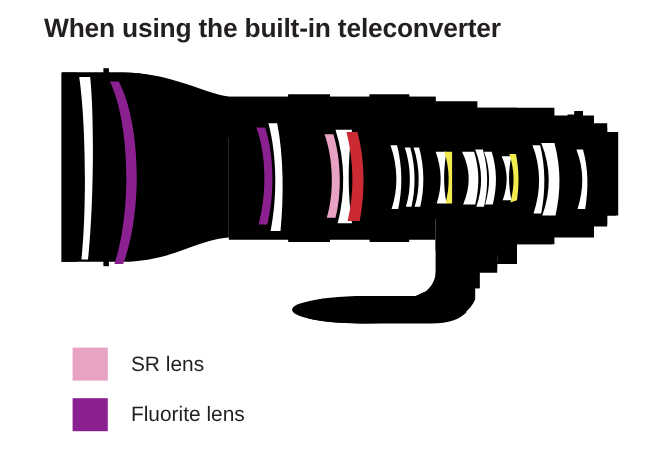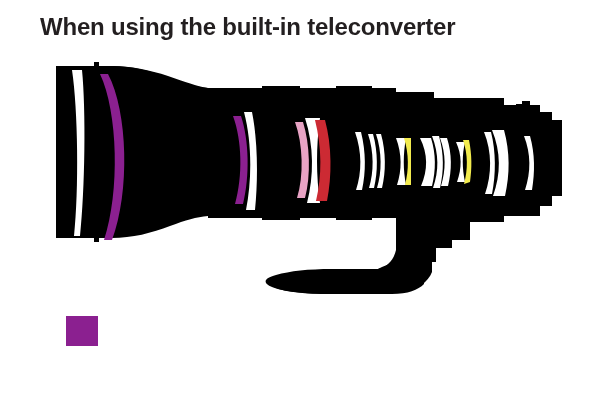--- a/index.html
+++ b/index.html
@@ -181,18 +181,23 @@
 
       <path fill="#ffffff" d="M 484,132 C 492,152 492,174 485,194 L 492,194 C 496,174 496,152 491,132 Z"></path>
       <path fill="#ffffff" d="M 492,130 C 501,152 501,174 493,196 L 505,196 C 510,174 510,152 504,130 Z"></path>
 
       <path fill="#ffffff" d="M 524,136 C 531,154 531,172 525,190 L 532,190 C 535,172 535,154 530,136 Z"></path>
     </g>
   </svg>
 
   <div class="legend-block" id="legend-left">
     <div class="legend-row">
+      <div class="legend-swatch" style="background:#e8a3c4;"></div>
+      <div class="legend-label">SR lens</div>
+    </div>
+    <div class="legend-row">
       <div class="legend-swatch" style="background:#8b2090;"></div>
+      <div class="legend-label">Fluorite lens</div>
     </div>
   </div>
 
 
 </div>
 
 </body></html>

